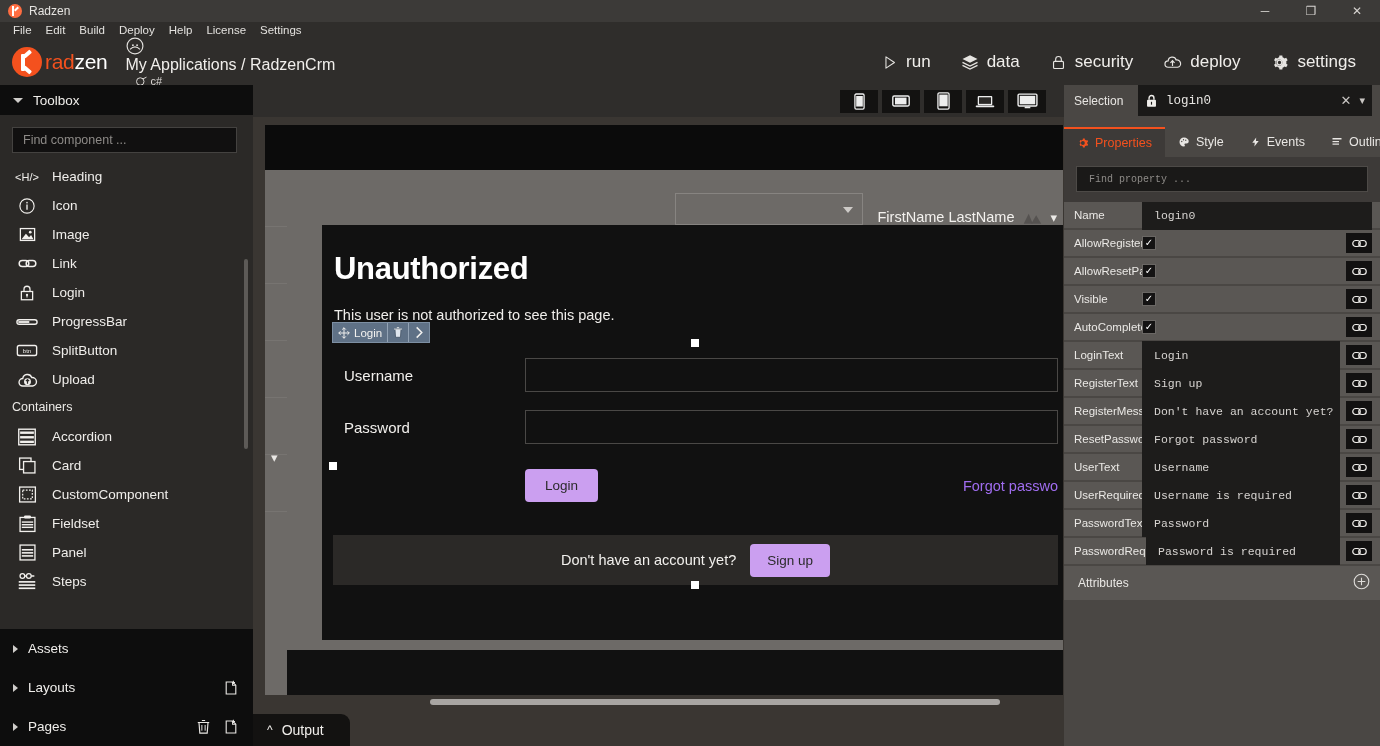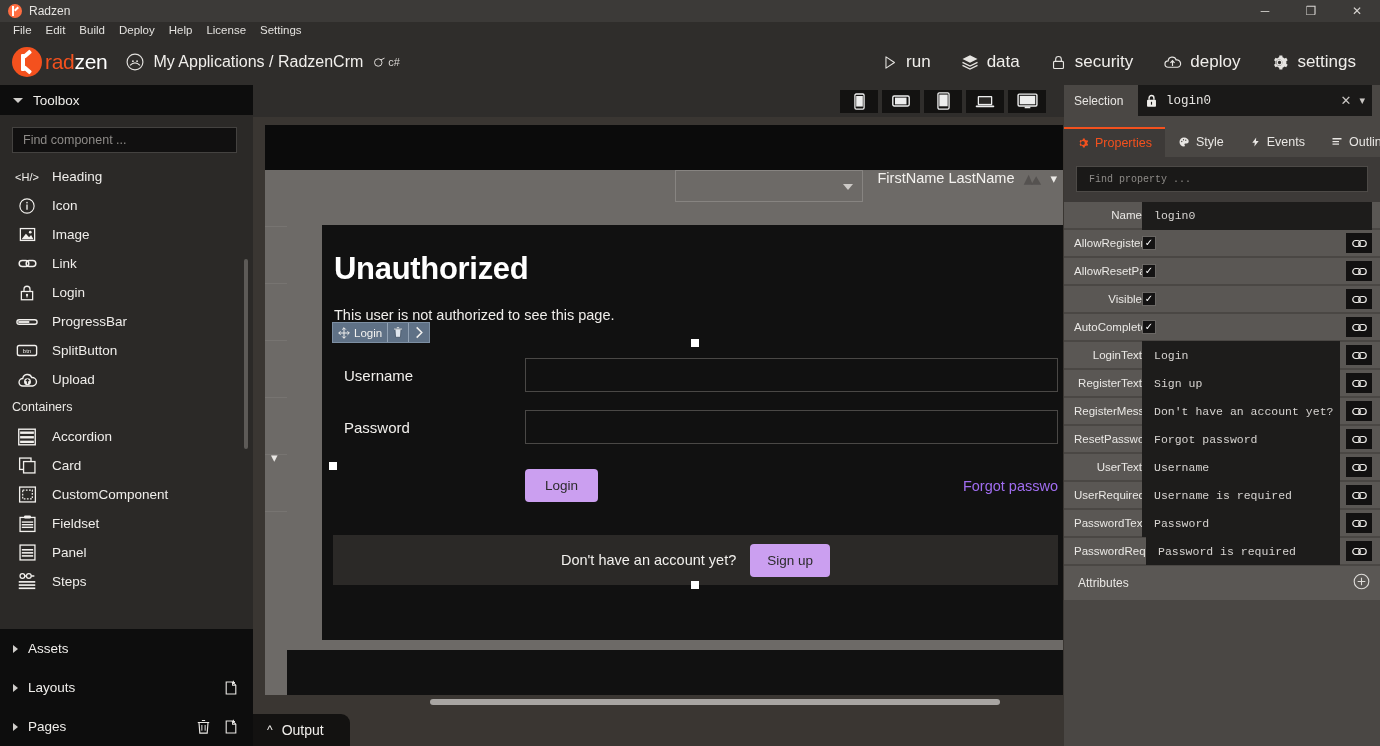--- a/index.html
+++ b/index.html
@@ -54,21 +54,21 @@
     width: 30px; height: 30px; border-radius: 50%; background: #f4511e;
     position: relative; flex: none;
   }
   .brand-mark .b1 { position: absolute; left: 9px; top: 7px; width: 4px; height: 17px; background: #fff; border-radius: 1px;}
   .brand-mark .b2 { position: absolute; left: 12px; top: 8px; width: 9px; height: 4px; background: #fff; transform: rotate(-42deg); transform-origin: left center; border-radius: 1px;}
   .brand-mark .b3 { position: absolute; left: 12px; top: 18px; width: 9px; height: 4px; background: #fff; transform: rotate(42deg); transform-origin: left center; border-radius: 1px;}
   .brand-text { font-size: 21px; margin-left: 3px; letter-spacing: -.3px; }
   .brand-text .rad { color: #f4511e; }
   .brand-text .zen { color: #ffffff; }
 
-  .breadcrumb { display: flex; align-items: center; margin-left: 18px; font-size: 16px; color: #f1efec; }
+  .breadcrumb { display: flex; margin-left: 18px; font-size: 16px; color: #f1efec; flex-direction: column; }
   .bc-icon { width: 20px; height: 20px; margin-right: 8px; opacity: .92; }
   .bc-lang { display: inline-flex; align-items: center; margin-left: 9px; font-size: 11px; color: #dcd9d6; }
 
   .topnav { margin-left: auto; display: flex; align-items: center; margin-right: 24px; }
   .topnav .item {
     display: flex; align-items: center; gap: 8px; margin-left: 30px;
     font-size: 17px; color: #f0eeeb;
   }
   .topnav .item svg { opacity: .95; }
 
@@ -120,21 +120,21 @@
     background: #6d6a67; overflow: hidden;
   }
   .c-black-top { height: 45px; background: #0b0b0b; }
   .c-body { position: relative; height: 525px; background: #6d6a67; }
   .c-sidebar { position: absolute; left: 0; top: 0; width: 22px; height: 525px; background: #6d6a67; }
   .c-sb-row { height: 57px; border-bottom: 1px solid #777471; }
   .c-sb-chev { position: absolute; left: 6px; top: 280px; color: #e9e7e4; font-size: 13px; }
 
   .c-topbar {
     position: absolute; left: 22px; top: 0; width: 776px; height: 55px; background: #6d6a67;
-    display: flex; align-items: flex-start; justify-content: flex-end; padding-right: 6px;
+    display: flex; align-items: flex-end; justify-content: flex-end; padding-right: 6px;
   }
   .c-select {
     width: 188px; height: 32px; border: 1px solid #878481; background: #6d6a67;
     position: relative; margin-right: 14px;
   }
   .c-select .arrow {
     position: absolute; right: 9px; top: 13px;
     width: 0; height: 0; border-left: 5px solid transparent; border-right: 5px solid transparent; border-top: 6px solid #cdcac7;
   }
   .c-user { display: flex; align-items: center; gap: 8px; color: #f3f1ee; font-size: 14.5px; }
@@ -213,21 +213,21 @@
 
   .prop-search-wrap { background: #3d3a38; padding: 9px 12px 10px 12px; }
   .prop-search {
     width: 100%; height: 26px; background: #1a1918; border: 1px solid #4d4a47;
     color: #8e8b88; font-family: "Liberation Mono", monospace; font-size: 10px; padding: 0 12px;
   }
   .prop-search::placeholder { color: #8e8b88; }
 
   .prop-list { height: 480px; overflow: hidden; }
   .prop-row {
-    height: 28px; background: #5a5754; display: flex; align-items: center; border-bottom: 2px solid #4a4744; text-align: right;
+    height: 28px; background: #5a5754; display: flex; align-items: center; border-bottom: 2px solid #4a4744;
   }
   .prop-name { width: 78px; padding-left: 10px; font-size: 11.5px; color: #eae8e5; overflow: hidden; white-space: nowrap; }
   .prop-val-text {
     flex: 1; height: 28px; background: #1d1c1b; color: #d6d3d0;
     font-family: "Liberation Mono", monospace; font-size: 11.5px;
     display: flex; align-items: center; padding-left: 12px; margin-right: 6px;
     overflow: hidden; white-space: nowrap;
   }
   .prop-cb-cell { flex: 1; display: flex; align-items: center; }
   .cb {

